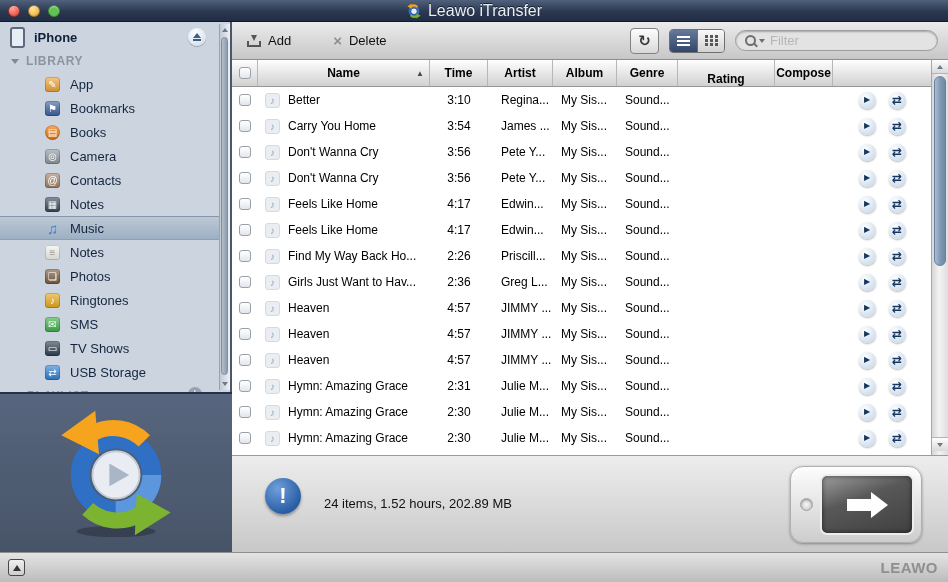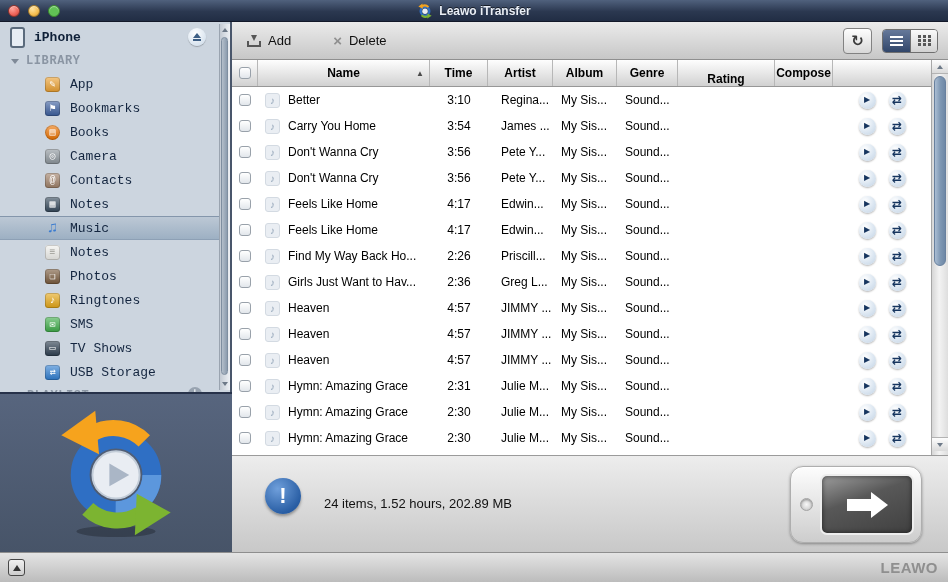--- a/index.html
+++ b/index.html
@@ -7,25 +7,25 @@
        font-family:"Liberation Sans","DejaVu Sans",sans-serif;background:#c9c9c9;}
   
   .titlebar{position:absolute;left:0;top:0;width:948px;height:22px;
     background:linear-gradient(#50617d,#2b3850 55%,#212d44);border-bottom:1px solid #13192a;box-sizing:border-box;}
   .traffic{position:absolute;left:8px;top:5px;display:flex;gap:8px;}
   .tl{width:12px;height:12px;border-radius:50%;box-shadow:inset 0 1px 1px rgba(255,255,255,.5);}
   .tl.red{background:radial-gradient(circle at 35% 30%,#ffa39a,#ee6156 60%,#b8433b);border:1px solid #92322c;box-sizing:border-box;}
   .tl.yellow{background:radial-gradient(circle at 35% 30%,#ffe3a0,#f5bd4f 60%,#cf9a33);border:1px solid #a4792a;box-sizing:border-box;}
   .tl.green{background:radial-gradient(circle at 35% 30%,#b7ef9f,#61c355 60%,#3f9e34;);border:1px solid #3a8a2e;box-sizing:border-box;background-color:#61c355;}
   .titlewrap{position:absolute;left:0;right:0;top:0;height:22px;display:flex;justify-content:center;align-items:center;gap:6px;}
-  .title{color:#e9eef6;font-size:12px;font-weight:bold;text-shadow:0 -1px 0 rgba(0,0,0,.6);}
+  .title{color:#e9eef6;font-size:16px;font-weight:normal;text-shadow:0 -1px 0 rgba(0,0,0,.6);}
   .mini-logo{width:16px;height:16px;display:block;}
   
   .sidebar{position:absolute;left:0;top:22px;width:230px;height:370px;background:#ccd5df;
-    overflow:hidden;border-right:2px solid #49566b;box-sizing:content-box;font-family:Liberation Mono, monospace;}
+    overflow:hidden;border-right:2px solid #49566b;box-sizing:content-box;}
   .device-row{height:26px;display:flex;align-items:center;padding:2px 10px 0 10px;gap:9px;}
   .phone-ico{width:11px;height:17px;border:2px solid #5b6b7d;border-radius:3px;background:#e7edf4;flex:none;}
   .device-label{font-size:13px;font-weight:bold;color:#0f2038;flex:1;}
   .eject-btn{width:18px;height:18px;border-radius:50%;margin-right:14px;flex:none;
     background:radial-gradient(circle at 40% 30%,#ffffff,#d9e4ef 70%,#c3d2e2);
     display:flex;flex-direction:column;align-items:center;justify-content:center;box-shadow:0 1px 1px rgba(0,0,0,.25);}
   .ej-tri{width:0;height:0;border-left:4px solid transparent;border-right:4px solid transparent;border-bottom:5px solid #3e5f85;}
   .ej-bar{width:8px;height:2px;background:#3e5f85;margin-top:1px;}
   .group-header{height:22px;display:flex;align-items:center;gap:7px;padding-left:11px;
     color:#8a95a3;font-size:12px;font-weight:bold;letter-spacing:.6px;}
@@ -296,20 +296,25 @@
       <div class="segmented">
         <div class="seg sel">
           <span class="list-ico"></span>
         </div>
         <div class="seg unsel">
           <span class="grid-wrap">
               <span class="grid-ico"></span>
             </span>
         </div>
       </div>
+      <div class="filter">
+        <span class="mag"></span>
+        <span class="mag-caret"></span>
+        <input class="filter-input" type="text" placeholder="Filter" style="">
+      </div>
     </div>
   </div>
 
   <div class="thead">
     <div class="hcell c-check">
       <span class="checkbox"></span>
     </div>
     <div class="hcell c-name">
       <span>Name</span>
       <span class="sort">▲</span>

